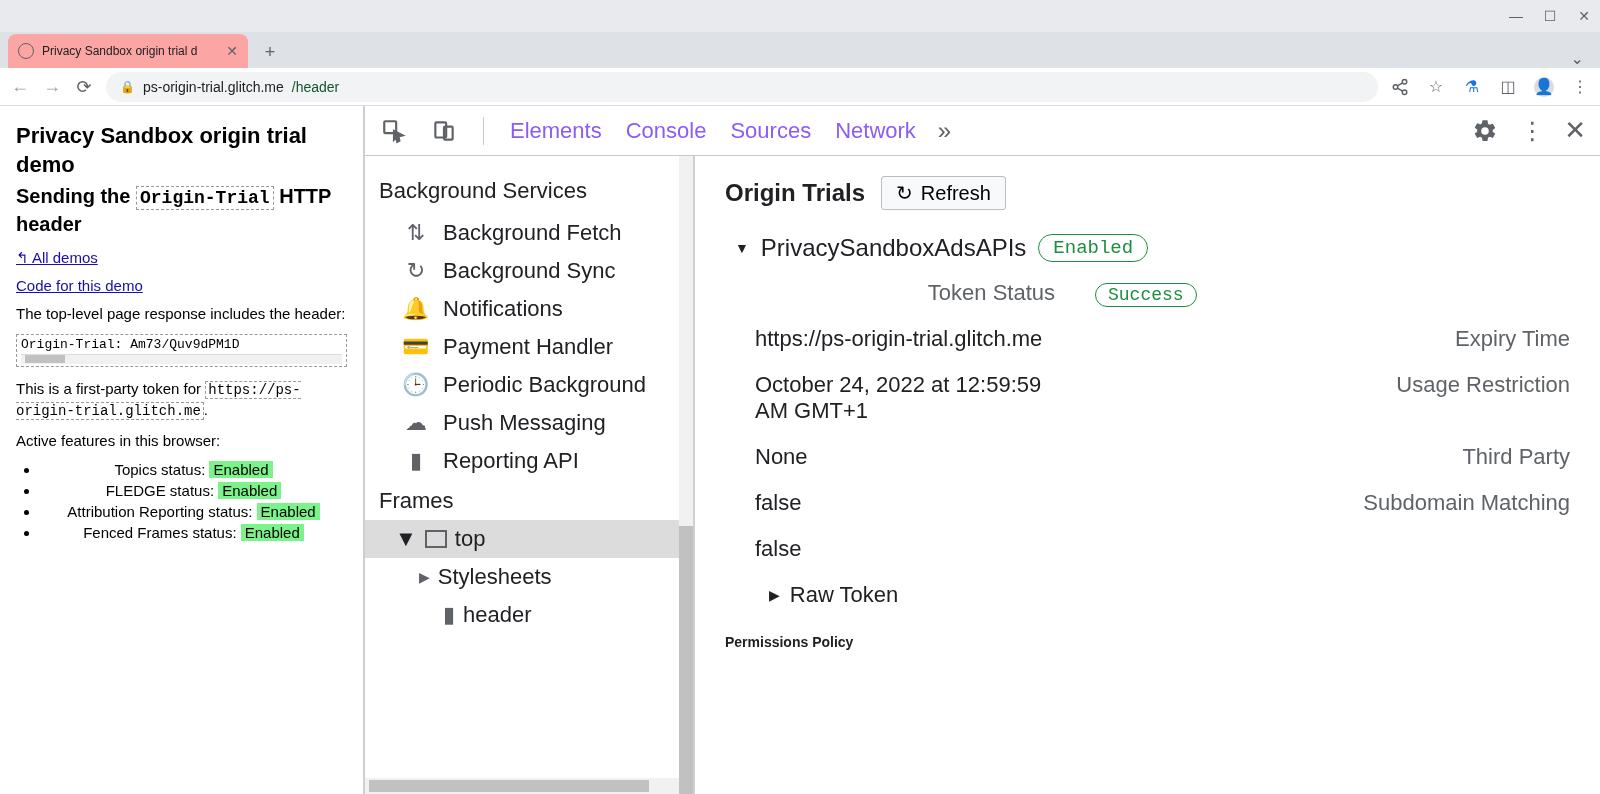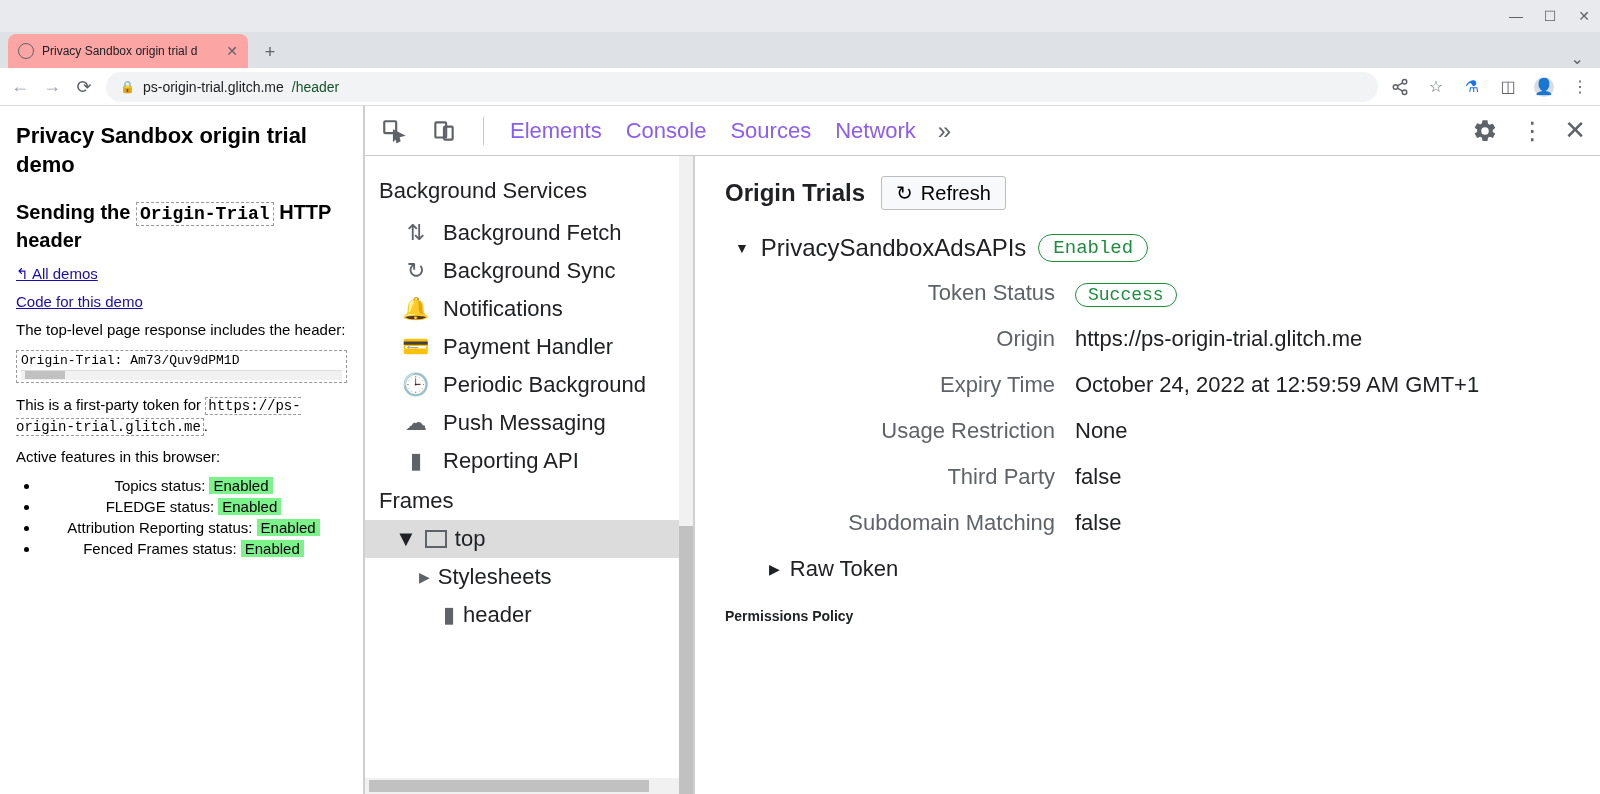--- a/index.html
+++ b/index.html
@@ -28,21 +28,21 @@
 .addr .host { color: #202124; }
 .addr .path { color: #14532d; }
 .right-icons { display: flex; gap: 16px; align-items: center; color: #5f6368; }
 .right-icons .ri { width: 20px; height: 20px; display: inline-flex; align-items: center; justify-content: center; }
 
 
 .main { display: flex; height: calc(794px - 32px - 36px - 38px); }
 
 
 .page { width: 363px; padding: 16px; background: #fff; overflow: auto; }
-.page h1 { font-size: 22px; font-weight: bold; margin-bottom: 20px; line-height: 1.3; }
+.page h1 { font-size: 22px; font-weight: bold; margin-bottom: 4px; line-height: 1.3; }
 .page h2 { font-size: 20px; font-weight: bold; margin-bottom: 12px; line-height: 1.3; }
 .page code.inline { font-family: "Courier New", monospace; border: 1px dashed #999; padding: 1px 3px; font-size: 18px; }
 .page a { color: #1a0dab; text-decoration: underline; display: inline-block; margin-bottom: 10px; font-size: 15px; }
 .page p { font-size: 15px; margin-bottom: 10px; line-height: 1.35; }
 .codebox { border: 1px dashed #999; font-family: "Courier New", monospace; font-size: 13px; padding: 2px 4px; white-space: nowrap; overflow-x: hidden; margin-bottom: 12px; position: relative; }
 .codebox .scroll-track { height: 10px; background: #f1f1f1; border-top: 1px solid #ddd; margin-top: 2px; display:flex; align-items:center; }
 .codebox .scroll-track .thumb { width: 40px; height: 8px; background: #c1c1c1; margin-left: 4px; }
 .mono-inline { font-family: "Courier New", monospace; border: 1px dashed #999; padding: 0 2px; font-size: 14px; }
 .page ul { margin-left: 24px; font-size: 15px; }
 .page ul li { margin-bottom: 4px; text-align: center; }
@@ -78,21 +78,21 @@
 .sb-scroll-h .thumb { width: 280px; height:12px; background:#c1c1c1; margin-left:4px; }
 
 
 .dt-details { flex:1; padding: 20px 30px; overflow:auto; font-size: 22px; color:#202124; }
 .ot-header { display:flex; align-items:center; gap: 16px; margin-bottom: 24px; }
 .ot-title { font-size: 24px; font-weight: 600; }
 .refresh-btn { border:1px solid #bdbdbd; background:#f8f9fa; padding:4px 14px; font-size:20px; display:inline-flex; align-items:center; gap:8px; border-radius:3px; }
 .trial-row { display:flex; align-items:center; gap:12px; margin: 0 0 18px 10px; font-size: 24px; }
 .trial-row .tri { font-size:14px; }
 .pill { border:1.5px solid #1e8e3e; color:#1e8e3e; border-radius: 16px; padding: 2px 14px; font-family: "Courier New", monospace; font-size:19px; }
-.kv { display:grid; grid-template-columns: 300px 1fr; gap: 20px 20px; margin-left: 30px; margin-bottom:20px; }
+.kv { display:grid; grid-template-columns: 300px 1fr; gap: 20px 40px; margin-left: 30px; margin-bottom:20px; }
 .kv .k { text-align:right; color:#5f6368; font-size:22px; }
 .kv .v { font-size:22px; }
 .pill-success { border:1.5px solid #1e8e3e; color:#1e8e3e; border-radius:14px; padding:1px 12px; font-family:"Courier New", monospace; font-size:18px; }
 .raw-row { display:flex; align-items:center; gap:10px; margin-left:44px; margin-bottom: 26px; font-size:22px; }
 .raw-row .tri { font-size:14px; }
 .perm-h { font-size:14px; font-weight: bold; margin-top: 10px; }
 </style>
 </head>
 <body>
 
@@ -268,21 +268,20 @@
         <div class="trial-row">
           <span class="tri">▼</span>
           <span>PrivacySandboxAdsAPIs</span>
           <span class="pill">Enabled</span>
         </div>
 
         <div class="kv">
           <div class="k">Token Status</div>
           <div class="v"><span class="pill-success">Success</span></div>
 
-          <div class="k">Origin</div>
           <div class="v">https://ps-origin-trial.glitch.me</div>
 
           <div class="k">Expiry Time</div>
           <div class="v">October 24, 2022 at 12:59:59 AM GMT+1</div>
 
           <div class="k">Usage Restriction</div>
           <div class="v">None</div>
 
           <div class="k">Third Party</div>
           <div class="v">false</div>

